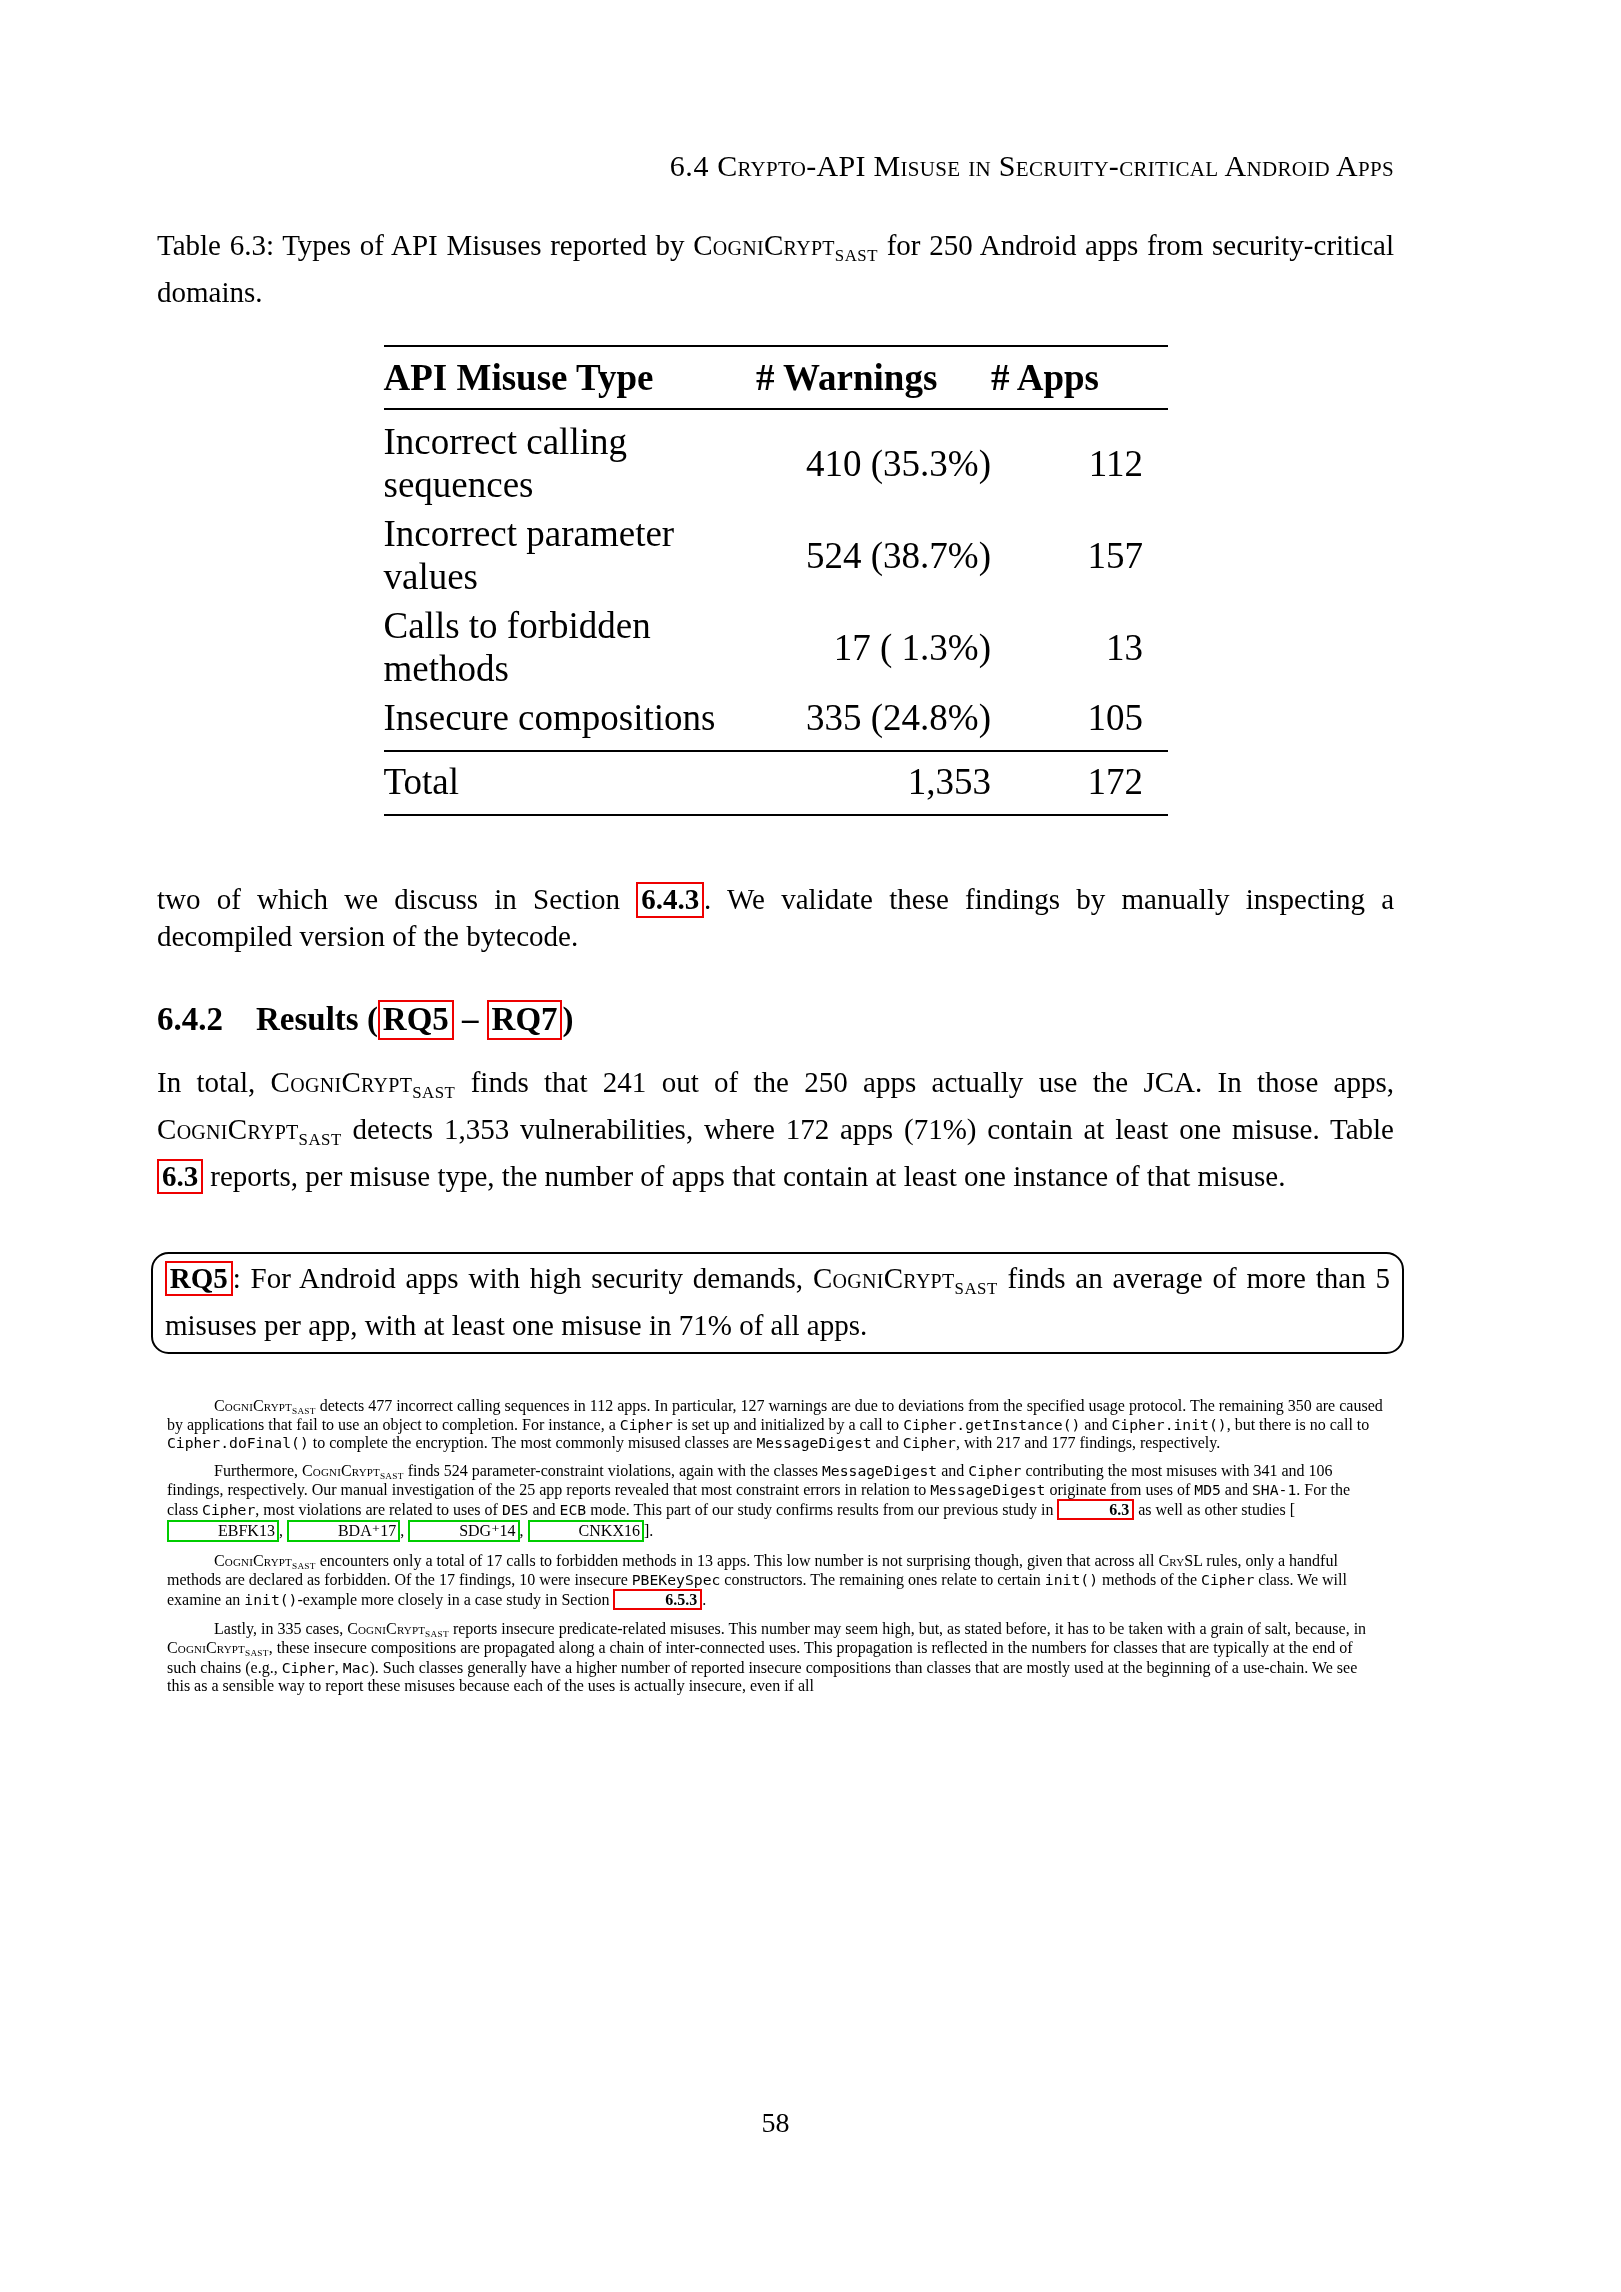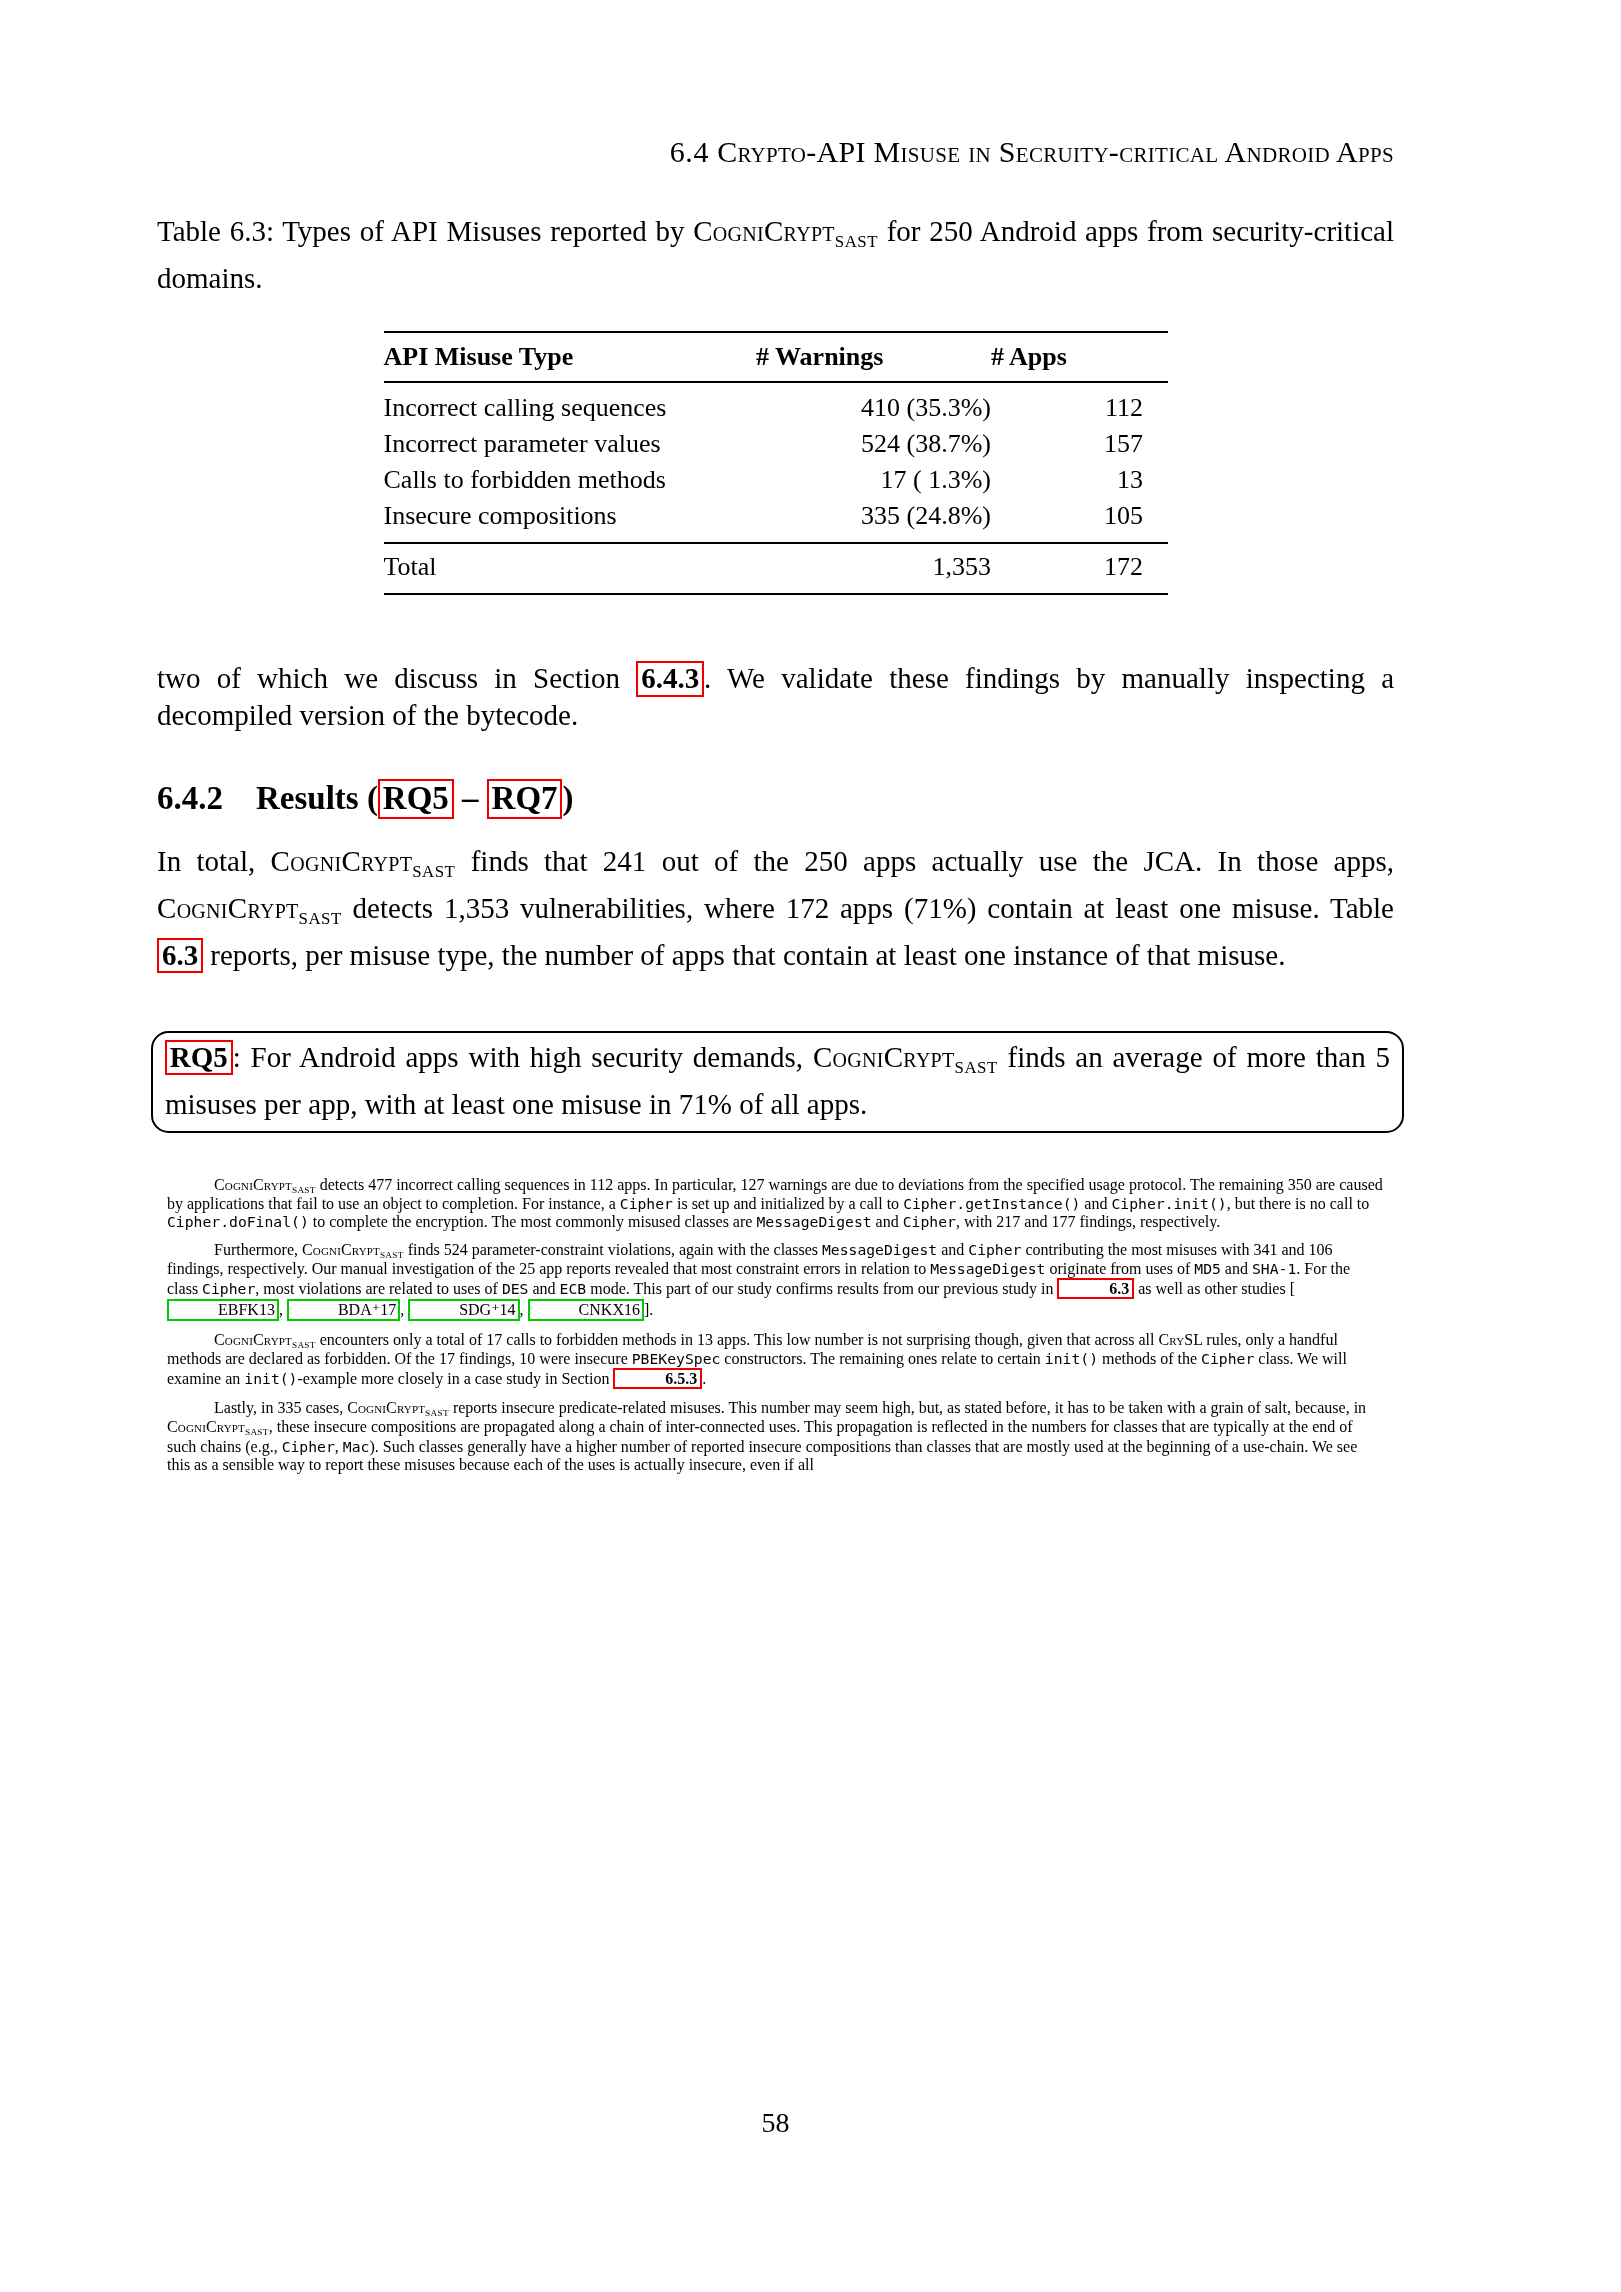--- a/index.html
+++ b/index.html
@@ -13,40 +13,40 @@
     width:1621px;
     height:2293px;
     background:#ffffff;
     color:var(--ink);
     font-family:"Liberation Serif","DejaVu Serif",serif;
     overflow:hidden;
   }
   .textblock{
     position:absolute;
     left:157px;
-    top:133px;
+    top:147px;
     width:1237px;
   }
   .running-header{
     font-size:30px;
     line-height:37px;
     text-align:right;
     letter-spacing:0.02em;
     white-space:nowrap;
   }
   .caption{
     margin-top:43px;
     font-size:29px;
     line-height:36px;
     text-align:justify;
   }
   .table-wrap{
     width:784px;
     margin:35px auto 0 auto;
-    font-size:26px;
+    font-size:37px;
   }
   table.booktabs{
     width:100%;
     border-collapse:collapse;
     border-top:2.9px solid #000;
     border-bottom:2.9px solid #000;
   }
   table.booktabs thead th{
     font-weight:bold;
     text-align:left;

